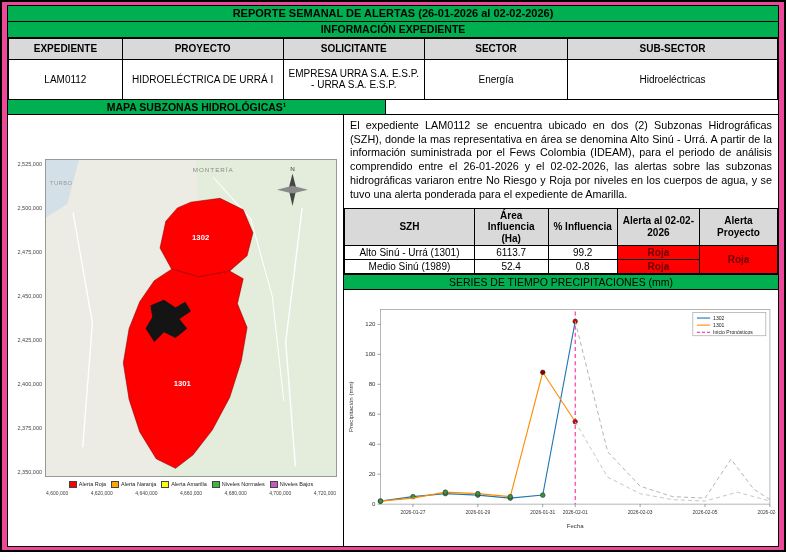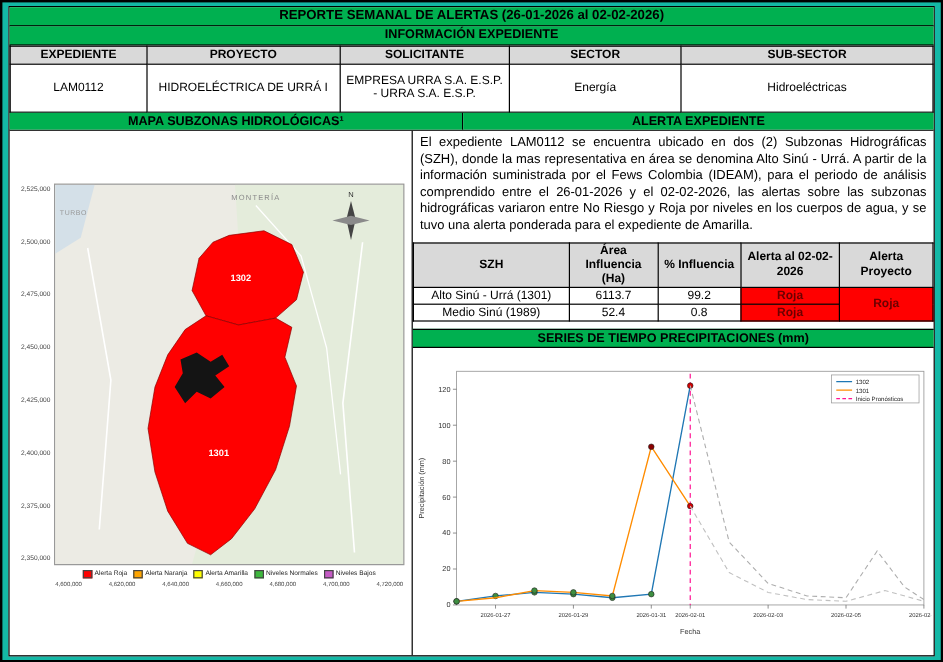--- a/index.html
+++ b/index.html
@@ -1,26 +1,26 @@
 <!DOCTYPE html>
 <html><head>
 <meta charset="utf-8">
 <style>
   * { box-sizing: border-box; margin: 0; padding: 0; }
   body { background: #fff; font-family: "Liberation Sans", sans-serif; color: #000; }
-  .page { width: 786px; height: 552px; border: 2px solid #000; padding: 3px 5px; background: #14b8a6; }
+  .page { width: 786px; height: 552px; border: 2px solid #000; padding: 3px 5px; background: #ec4899; }
   .doc { border: 1px solid #000; height: 100%; display: flex; flex-direction: column; background: #fff; }
   .green-bar { background: #00B050; font-weight: bold; text-align: center; font-size: 11px;
                padding: 1px 0; border-bottom: 1px solid #000; line-height: 1.2; }
   .title-bar { font-size: 11px; }
   .info-bar { font-size: 10.5px; }
   
   table { border-collapse: collapse; width: 100%; }
   .info-table th, .info-table td { border: 1px solid #000; text-align: center; vertical-align: middle; padding: 1px 3px; }
-  .info-table th { background: #D9D9D9; font-size: 10px; height: 15px; }
+  .info-table th { background: #D9D9D9; font-size: 10px; height: 21px; }
   .info-table td { font-size: 10px; height: 40px; }
   
   .split-row { display: flex; border-bottom: 1px solid #000; }
   .split-row .hl { width: 378px; border-right: 1px solid #000; }
   .split-row .hr { flex: 1; }
   .split-row .green-cell { background: #00B050; font-weight: bold; text-align: center; font-size: 10.5px; padding: 1px 0; }
   .main { display: flex; flex: 1; min-height: 0; }
   
   .map-cell { width: 336px; border-right: 1px solid #000; padding: 44px 6px 0 3px; overflow: hidden; }
   .map-row { display: flex; }
@@ -38,21 +38,21 @@
   
   .alert-cell { flex: 1; display: flex; flex-direction: column; min-width: 0; }
   .para { font-size: 10.8px; line-height: 1.28; text-align: justify; padding: 4px 6px 2px 6px; }
   .para + .para { padding-top: 5px; }
   .alert-table { margin-top: 4px; table-layout: fixed; }
   .alert-table th, .alert-table td { border: 1px solid #000; text-align: center; vertical-align: middle; padding: 1px 2px; }
   .alert-table th { background: #D9D9D9; font-size: 10px; line-height: 1.15; }
   .alert-table td { font-size: 10px; height: 14px; }
   .red-cell { background: #FF0000; color: #6B0000; font-weight: bold; }
   .chart-header { border-top: 1px solid #000; border-bottom: 1px solid #000; background: #00B050;
-                  font-weight: bold; text-align: center; font-size: 10.5px; padding: 1px 0; margin-top: 6px; }
+                  font-weight: normal; text-align: center; font-size: 10.5px; padding: 1px 0; margin-top: 0; }
   .chart-box { flex: 1; min-height: 0; padding: 1px 2px; }
   .chart-svg { width: 100%; height: 100%; display: block; }
 </style>
 </head>
 <body>
 
 <div class="page">
   <div class="doc">
 
     <div class="green-bar title-bar">REPORTE SEMANAL DE ALERTAS (26-01-2026 al 02-02-2026)</div>
@@ -79,21 +79,20 @@
         <td>HIDROELÉCTRICA DE URRÁ I</td>
         <td>EMPRESA URRA S.A. E.S.P. - URRA S.A. E.S.P.</td>
         <td>Energía</td>
         <td>Hidroeléctricas</td>
       </tr>
     </tbody>
       </table>
 
     <div class="split-row">
       <div class="hl green-cell">MAPA SUBZONAS HIDROLÓGICAS¹</div>
-      <div class="hr green-cell">ALERTA EXPEDIENTE</div>
     </div>
 
     <div class="main">
 
       <div class="map-cell">
         <div class="map-row">
           <div class="y-labels">
             <span>2,525,000</span>
             <span>2,500,000</span>
             <span>2,475,000</span>

